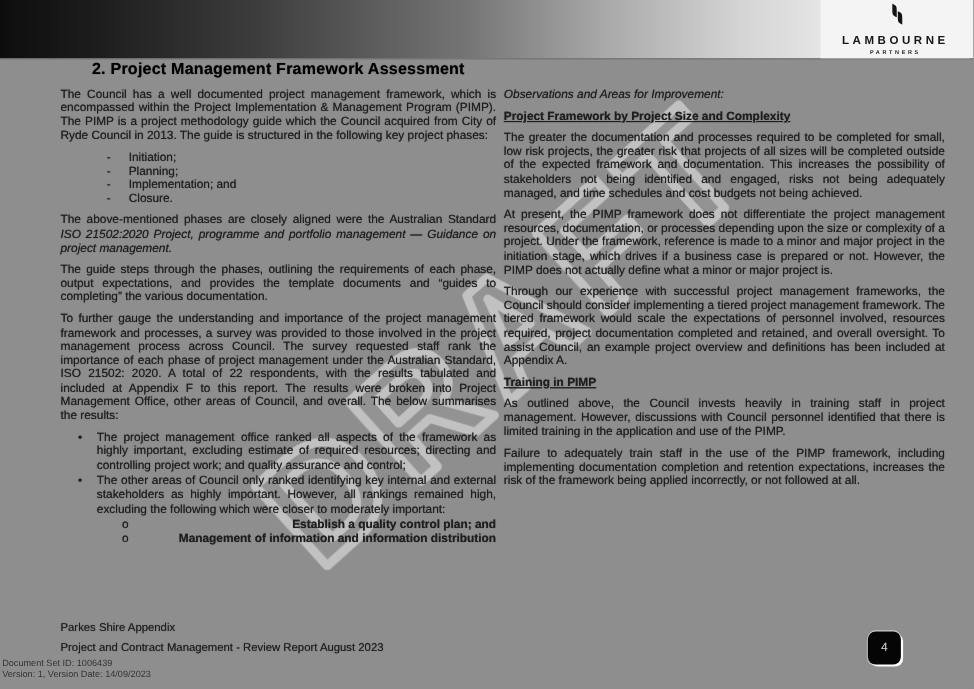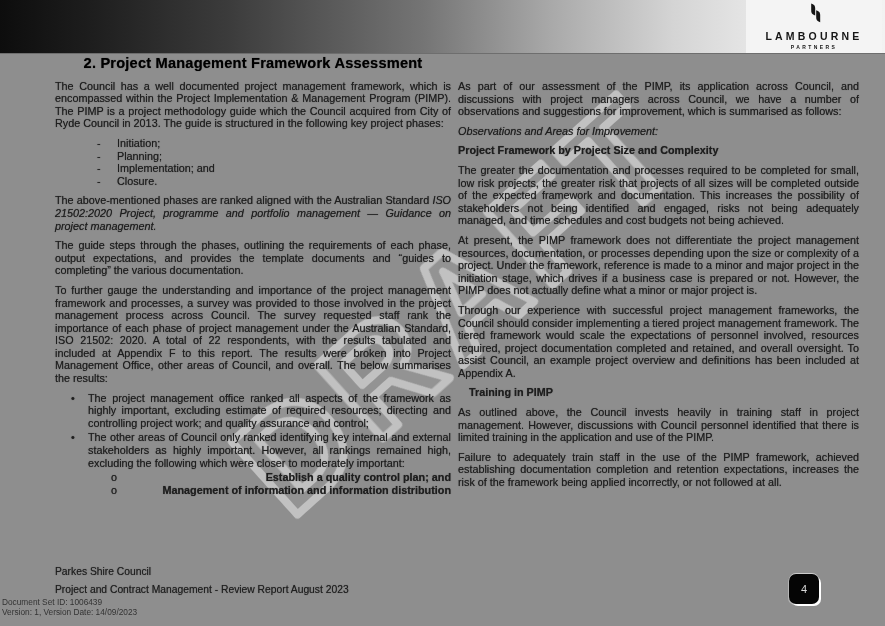--- a/index.html
+++ b/index.html
@@ -41,21 +41,21 @@
   .col p { margin:0 0 7px 0; }
   .col-left  { left:55px;  top:57px; width:396px; }
   .col-right { left:458px; top:80px; width:401px; }
 
   .doc-title {
     font-size:14.6px; font-weight:bold; color:#000; margin:0 0 10px 0;
     text-align:center; letter-spacing:0.2px; text-shadow:0 0 0.9px rgba(0,0,0,0.65);
   }
   .italic { font-style:italic; }
   .head-bi { font-weight:normal; font-style:italic; margin:3px 0 10px 0; text-align:left; }
-  .head-ul { font-weight:bold; margin:0 0 1px 0; text-align:left; }
+  .head-ul { font-weight:bold; text-decoration:underline; margin:0 0 1px 0; text-align:left; }
 
   .dash-list { margin:0 0 7px 42px; }
   .dash-item, .bullet-item, .sub-item { display:flex; text-shadow:0 0 0.8px rgba(25,25,25,0.75); }
   .dash-item .marker { width:20px; flex:none; }
   .bullet-list { margin:0 0 0 16px; }
   .bullet-item { margin-bottom:2px; }
   .bullet-item .marker { width:17px; flex:none; }
   .bullet-item .btext { flex:1; text-align:justify; }
   .sub-list { margin:1px 0 0 40px; }
   .sub-item .marker { width:15px; flex:none; }
@@ -122,21 +122,21 @@
       <div class="dash-item">
         <span class="marker">-</span>
         <span class="btext">Implementation; and</span>
       </div>
       <div class="dash-item">
         <span class="marker">-</span>
         <span class="btext">Closure.</span>
       </div>
     </div>
 
-    <p><span>The above-mentioned phases are ranked aligned with the Australian Standard </span><span class="italic">ISO 21502:2020 Project, programme and portfolio management — Guidance on project management.</span></p>
+    <p><span>The above-mentioned phases are closely aligned were the Australian Standard </span><span class="italic">ISO 21502:2020 Project, programme and portfolio management — Guidance on project management.</span></p>
     <p>The guide steps through the phases, outlining the requirements of each phase, output expectations, and provides the template documents and “guides to completing” the various documentation.</p>
     <p>To further gauge the understanding and importance of the project management framework and processes, a survey was provided to those involved in the project management process across Council. The survey requested staff rank the importance of each phase of project management under the Australian Standard, ISO 21502: 2020. A total of 22 respondents, with the results tabulated and included at Appendix F to this report. The results were broken into Project Management Office, other areas of Council, and overall. The below summarises the results:</p>
 
     <div class="bullet-list">
       <div class="bullet-item">
         <span class="marker">•</span>
         <span class="btext">The project management office ranked all aspects of the framework as highly important, excluding estimate of required resources; directing and controlling project work; and quality assurance and control;</span>
       </div>
       <div class="bullet-item">
         <span class="marker">•</span>
@@ -149,32 +149,31 @@
         </div>
         <div class="sub-item">
           <span class="marker">o</span>
           <span class="btext">Management of information and information distribution</span>
         </div>
       </div>
     </div>
   </div>
 
   <div class="col col-right">
-    <p>As part of our assessment of the PIMP, its application across Council, and discussions with project managers across Council, we have a number of observations and suggestions for improvement, which is summarised as follows:</p>
     <p class="head-bi">Observations and Areas for Improvement:</p>
     <p class="head-ul">Project Framework by Project Size and Complexity</p>
     <p>The greater the documentation and processes required to be completed for small, low risk projects, the greater risk that projects of all sizes will be completed outside of the expected framework and documentation. This increases the possibility of stakeholders not being identified and engaged, risks not being adequately managed, and time schedules and cost budgets not being achieved.</p>
     <p>At present, the PIMP framework does not differentiate the project management resources, documentation, or processes depending upon the size or complexity of a project. Under the framework, reference is made to a minor and major project in the initiation stage, which drives if a business case is prepared or not. However, the PIMP does not actually define what a minor or major project is.</p>
     <p>Through our experience with successful project management frameworks, the Council should consider implementing a tiered project management framework. The tiered framework would scale the expectations of personnel involved, resources required, project documentation completed and retained, and overall oversight. To assist Council, an example project overview and definitions has been included at Appendix A.</p>
-    <p class="head-ul" style="margin-top:5px;margin-left:11px;">Training in PIMP</p>
+    <p class="head-ul" style="margin-top:5px;">Training in PIMP</p>
     <p>As outlined above, the Council invests heavily in training staff in project management. However, discussions with Council personnel identified that there is limited training in the application and use of the PIMP.</p>
-    <p>Failure to adequately train staff in the use of the PIMP framework, achieved establishing documentation completion and retention expectations, increases the risk of the framework being applied incorrectly, or not followed at all.</p>
+    <p>Failure to adequately train staff in the use of the PIMP framework, including implementing documentation completion and retention expectations, increases the risk of the framework being applied incorrectly, or not followed at all.</p>
   </div>
 
-  <div class="footer-org">Parkes Shire Council</div>
+  <div class="footer-org">Parkes Shire Appendix</div>
   <div class="footer-report">Project and Contract Management - Review Report August 2023</div>
   <div class="doc-meta doc-meta-1">Document Set ID: 1006439</div>
   <div class="doc-meta doc-meta-2">Version: 1, Version Date: 14/09/2023</div>
 
   <div class="page-badge">
     <span>4</span>
   </div>
 
 </div>
 

